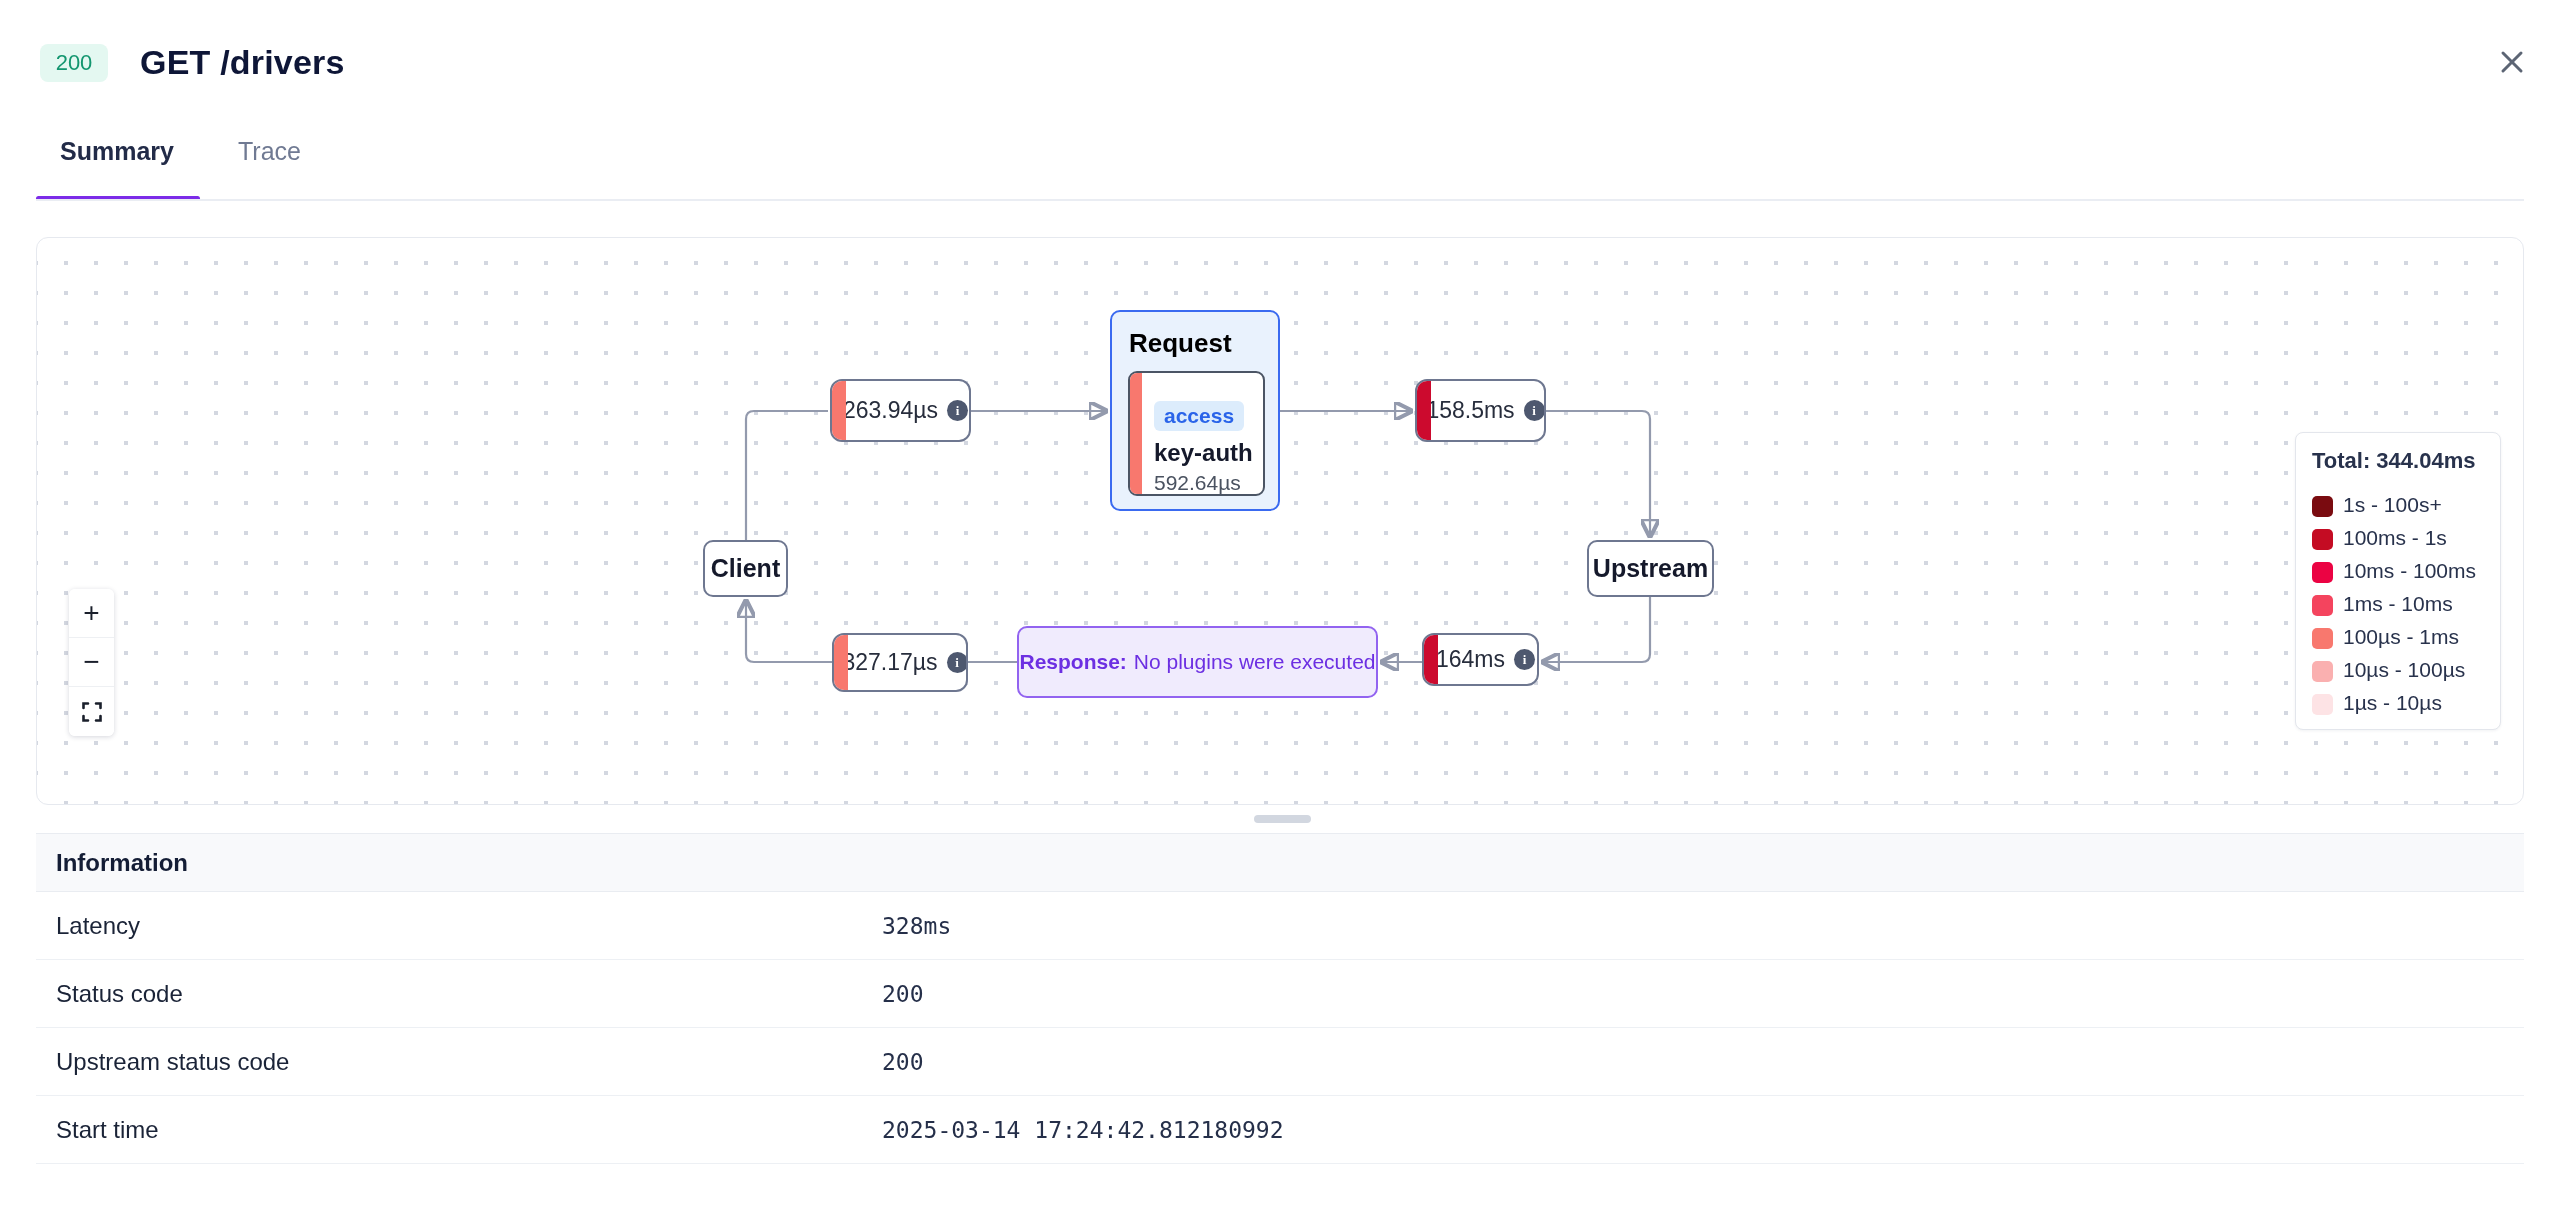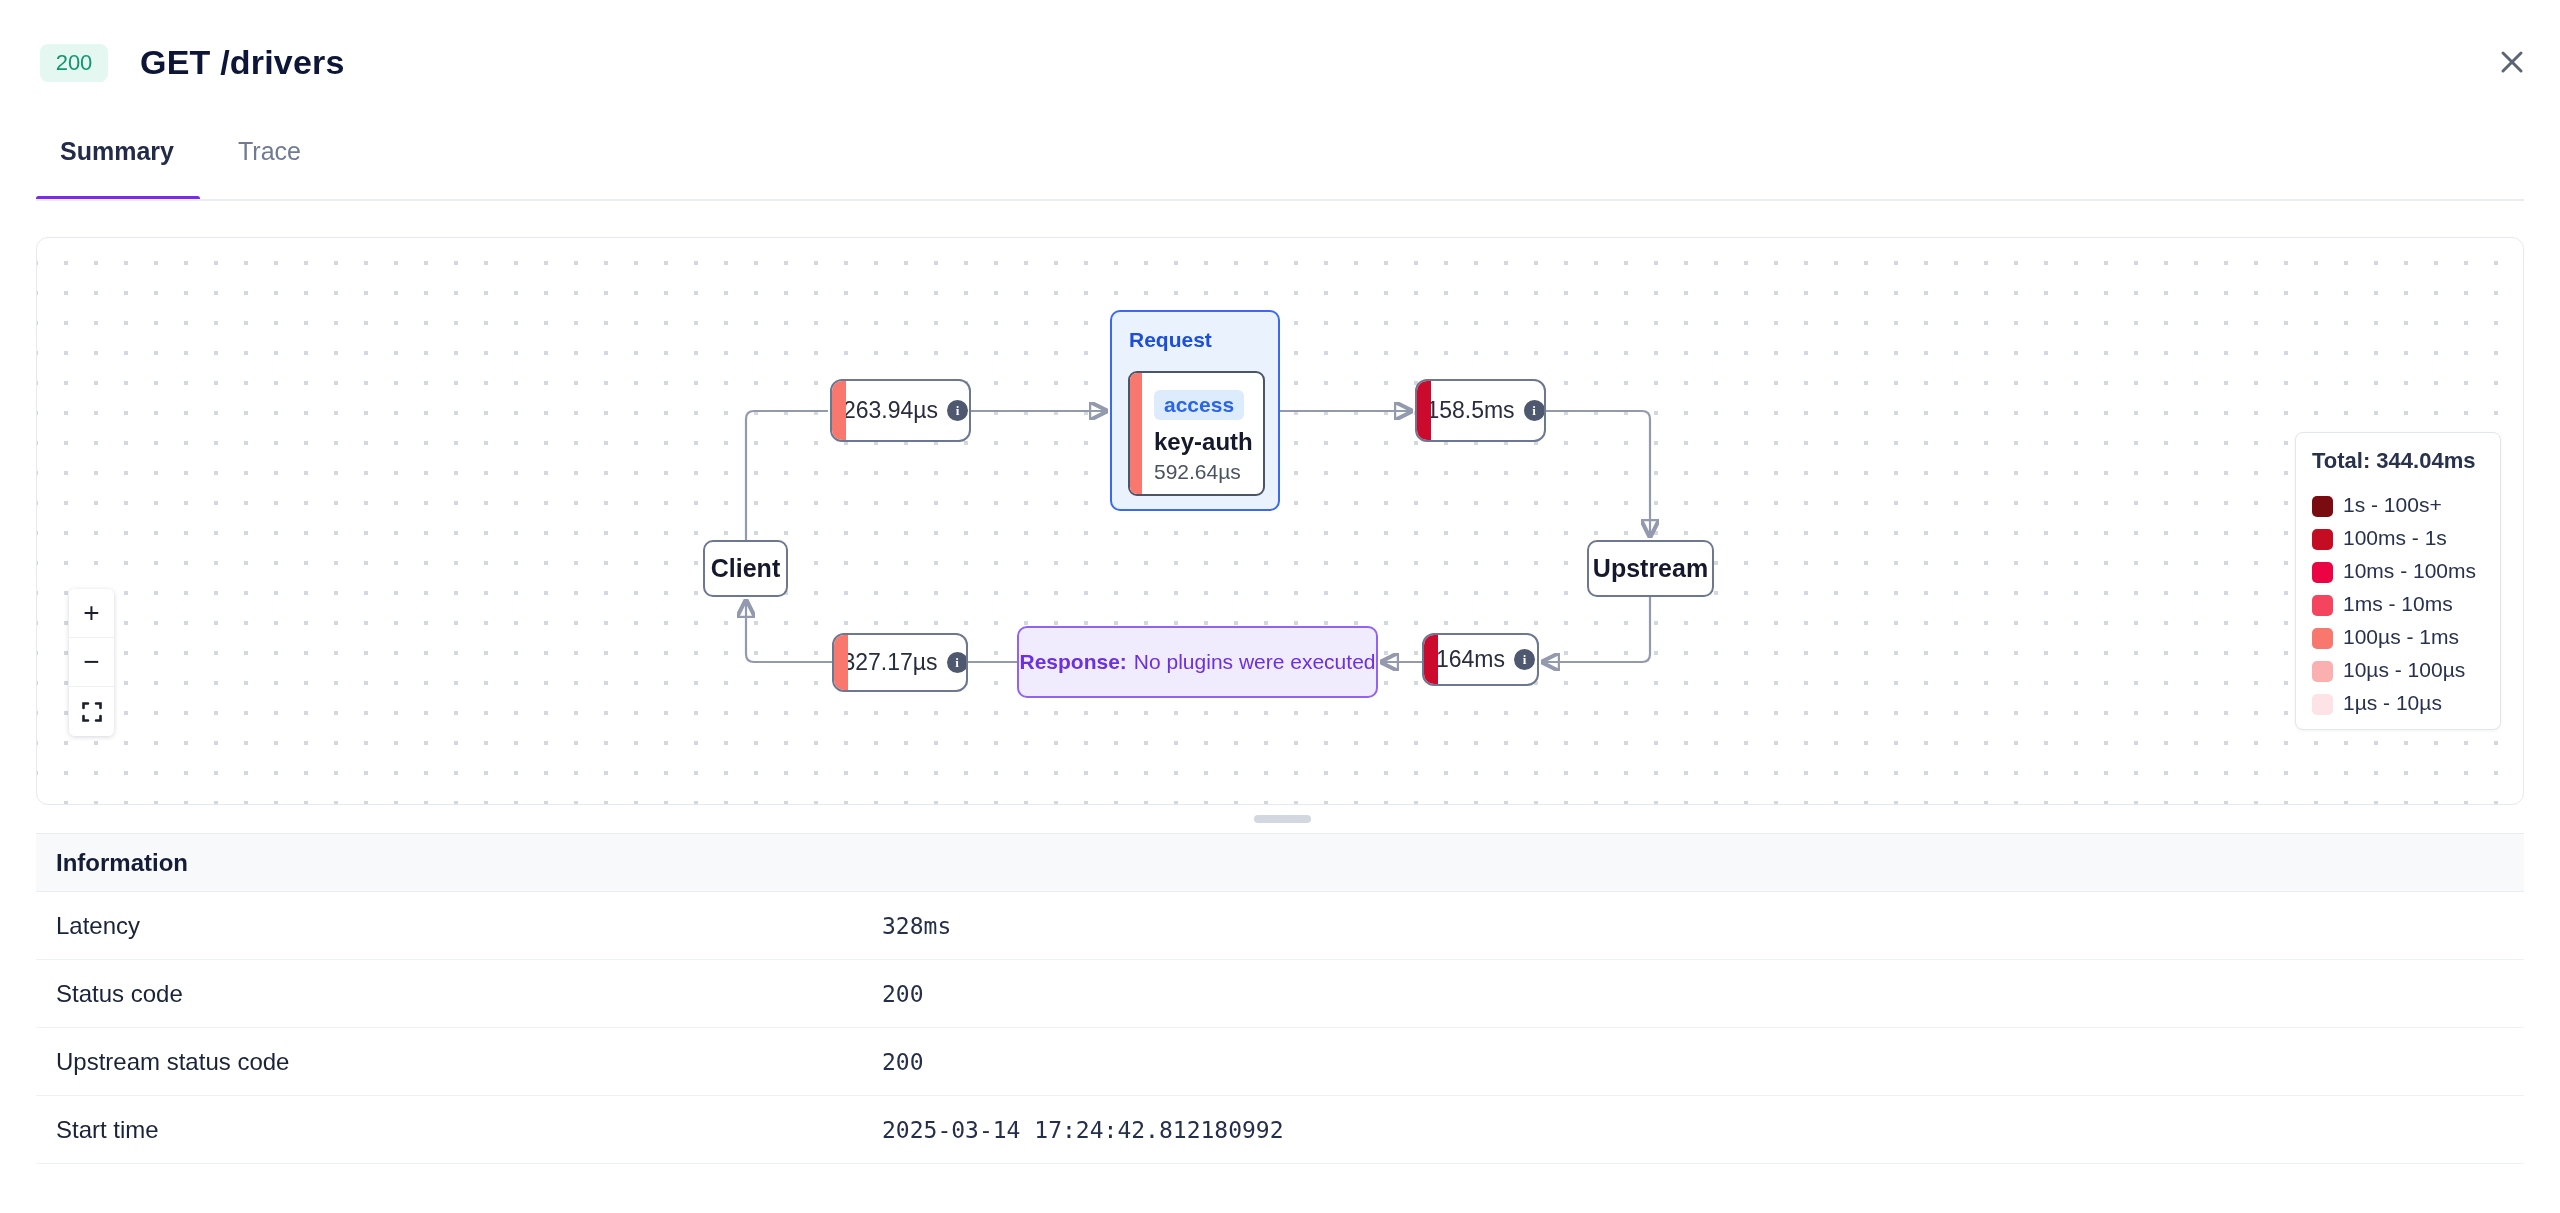--- a/index.html
+++ b/index.html
@@ -56,25 +56,25 @@
   }
   .badge-263 { left:793px; top:141px; width:141px; height:63px; }
   .badge-158 { left:1378px; top:141px; width:131px; height:63px; }
   .badge-164 { left:1385px; top:395px; width:117px; height:53px; }
   .badge-327 { left:795px; top:395px; width:136px; height:59px; }
   
   .request-group {
     position:absolute; left:1073px; top:72px; width:170px; height:201px;
     background:#e9f2fd; border:2px solid #3a6af0; border-radius:10px;
   }
-  .request-label { position:absolute; left:17px; top:16px; font-size:21px; font-weight:700; color:#1d4ed8; }
+  .request-label { position:absolute; left:17px; top:16px; font-size:26px; font-weight:700; color:#000000; }
   .plugin-card {
     position:absolute; left:16px; top:59px; width:137px; height:125px;
     background:#fff; border:2px solid #4b5565; border-radius:9px; overflow:hidden;
-    padding:17px 8px 8px 24px;
+    padding:28px 8px 8px 24px;
   }
   .plugin-card .stripe { position:absolute; left:0; top:0; bottom:0; width:12px; }
   .phase-chip {
     display:inline-block; background:#dcecfc; color:#2a64e9; font-size:21px; font-weight:700;
     border-radius:6px; padding:3px 10px; margin-bottom:8px;
   }
   .plugin-name { font-size:24px; font-weight:700; color:#15192b; margin-bottom:4px; }
   .plugin-time { font-size:21px; font-weight:400; color:#4a5260; }
   
   .response-note {

